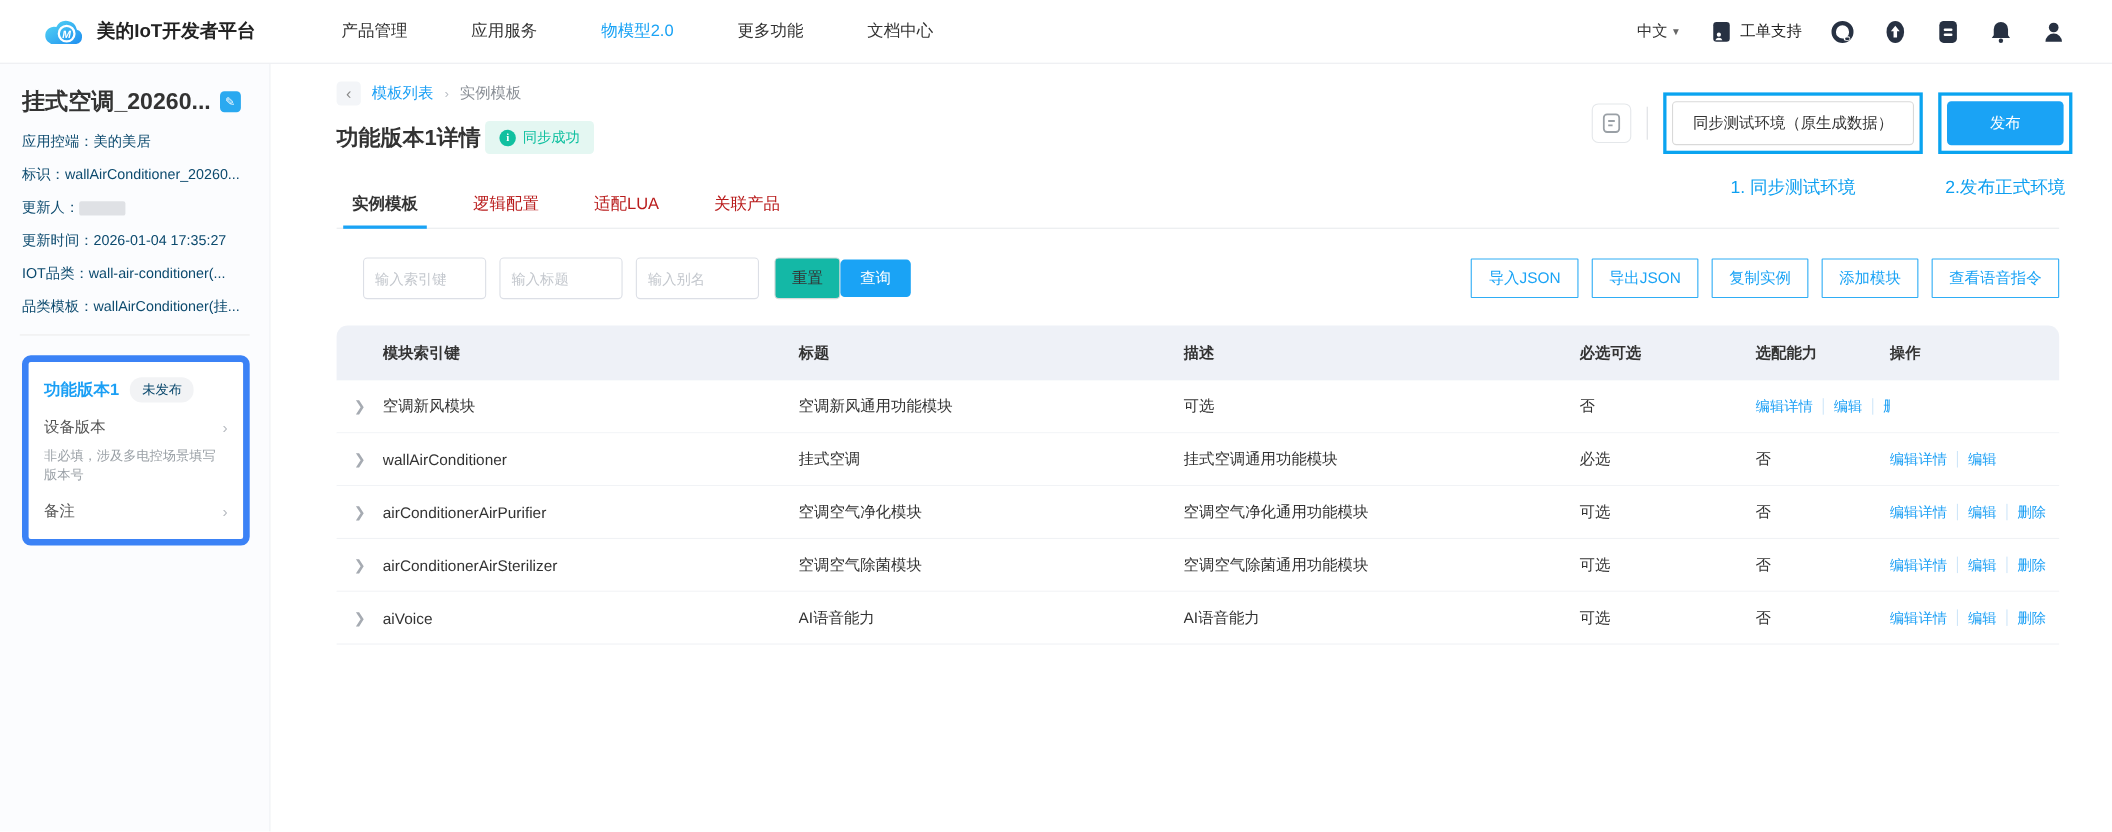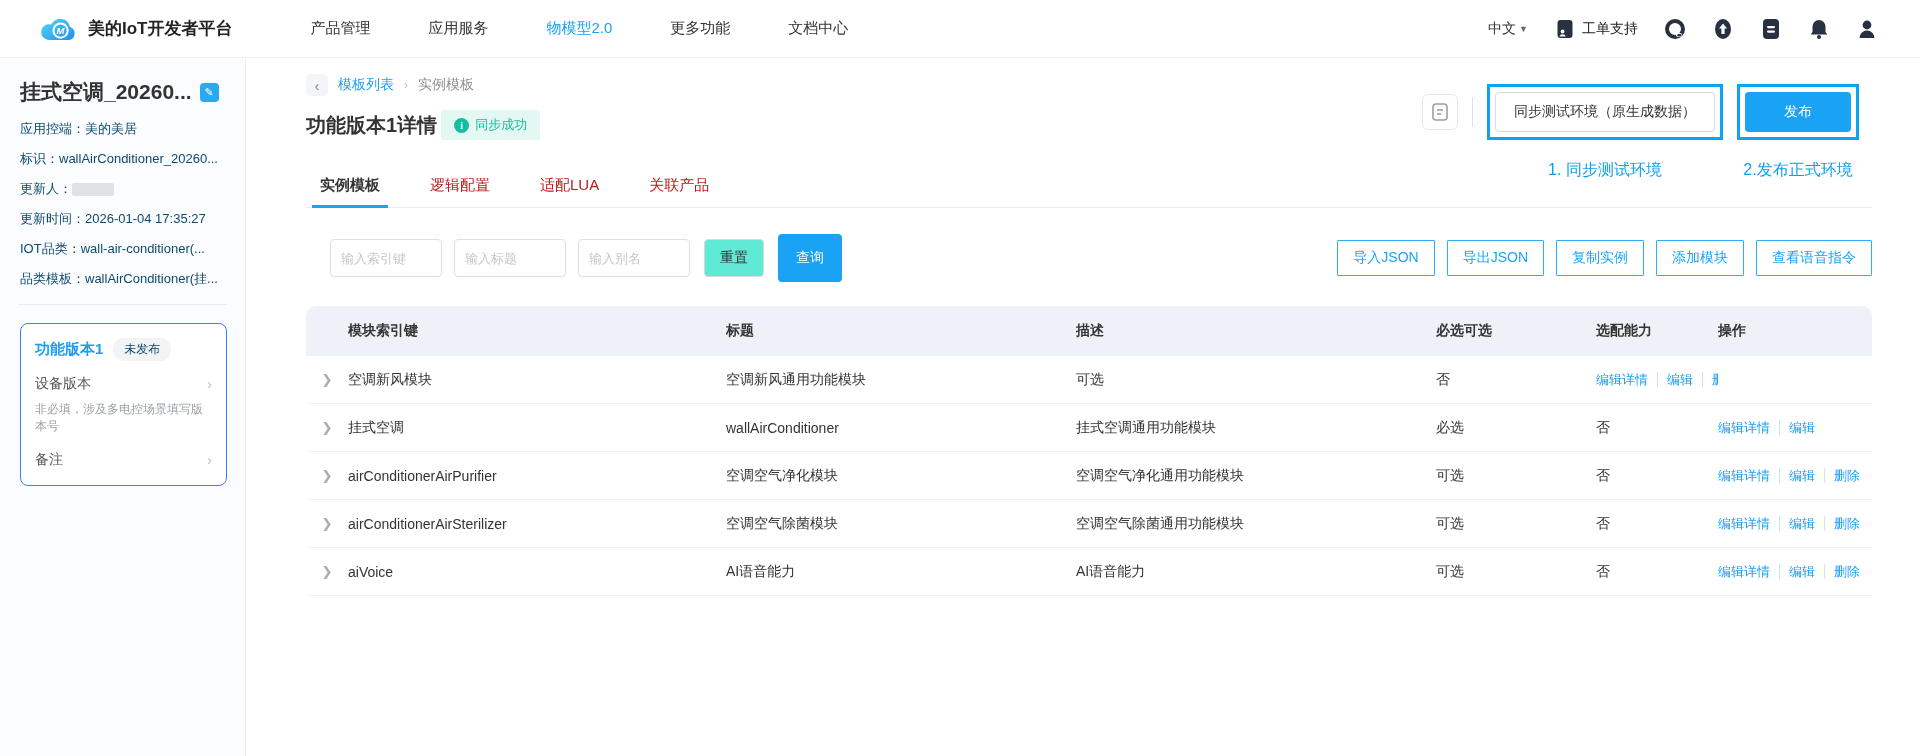--- a/index.html
+++ b/index.html
@@ -27,21 +27,21 @@
 
   
   .sb-title-row { display:flex; align-items:center; gap:8px; margin-bottom:14px; }
   .sb-title { font-size:21px; font-weight:bold; color:#333; white-space:nowrap; overflow:hidden; }
   .sb-edit { width:19px; height:19px; background:#2aa9f0; border-radius:4px; color:#fff; font-size:11px;
     display:inline-flex; align-items:center; justify-content:center; flex-shrink:0; cursor:pointer; }
   .sb-info { font-size:13px; color:#0c4a6e; }
   .sb-info .row { margin-bottom:12px; white-space:nowrap; overflow:hidden; }
   .redacted { display:inline-block; width:42px; height:13px; background:#dfe1e5; border-radius:2px; vertical-align:middle; }
   .sb-divider { border-top:1px solid #ececec; margin:16px 0 18px -2px; }
-  .version-card { border:1px solid #3b82f6; border-radius:8px; padding:14px 14px 16px; background:#fff; }
+  .version-card { border:6px solid #3b82f6; border-radius:8px; padding:14px 14px 16px; background:#fff; }
   .vc-head { display:flex; align-items:center; gap:10px; margin-bottom:14px; }
   .vc-title { color:#1a9ff5; font-size:15px; font-weight:bold; }
   .vc-badge { background:#f2f3f5; color:#0c4a6e; font-size:12px; padding:3px 11px; border-radius:11px; }
   .vc-row { display:flex; align-items:center; justify-content:space-between; font-size:14px; color:#555; cursor:pointer; margin-top:10px; }
   .vc-row .chev { color:#b8bcc2; font-size:14px; }
   .vc-hint { font-size:12px; color:#9aa0a6; margin-top:8px; }
 
   
   .breadcrumb { display:flex; align-items:center; gap:10px; font-size:14px; margin-bottom:14px; }
   .bc-back { width:22px; height:22px; border-radius:4px; background:#f3f5f8; color:#888; display:inline-flex;
@@ -50,21 +50,21 @@
   .bc-sep { color:#b9bdc4; font-size:12px; }
   .bc-current { color:#8a8f96; }
   .title-row { display:flex; align-items:center; gap:4px; }
   .page-title { font-size:20px; font-weight:bold; color:#333; }
   .sync-badge { display:inline-flex; align-items:center; gap:6px; background:#e4f7f2; border-radius:4px;
     padding:6px 13px; font-size:13px; color:#10c0a0; }
   .sync-i { width:15px; height:15px; border-radius:50%; background:#10c0a0; color:#fff; font-size:10px; font-weight:bold;
     display:inline-flex; align-items:center; justify-content:center; font-family:"Liberation Serif",serif; }
 
   
-  .hdr-right { position:absolute; top:26px; right:61px; display:flex; align-items:flex-start; gap:14px; }
+  .hdr-right { position:absolute; top:26px; right:36px; display:flex; align-items:flex-start; gap:14px; }
   .icon-btn { width:36px; height:36px; margin-top:10px; border:1px solid #e4e7ea; border-radius:6px; background:#fff;
     display:inline-flex; align-items:center; justify-content:center; cursor:pointer; }
   .vdiv { width:1px; height:30px; background:#dcdfe3; margin-top:13px; }
   .anno-col { display:flex; flex-direction:column; align-items:center; }
   .anno-box { border:3px solid #0aa4f0; padding:5px; background:#fff; }
   .anno-label { margin-top:20px; color:#0d9ff0; font-size:16px; }
   .btn-plain { height:40px; padding:0 18px; background:#fff; border:1px solid #d9d9d9; border-radius:4px;
     font-size:14px; color:#333; cursor:pointer; font-family:inherit; }
   .btn-primary { height:40px; min-width:106px; padding:0 30px; background:#1aa3f5; border:none; border-radius:4px;
     font-size:14px; color:#fff; cursor:pointer; font-family:inherit; }
@@ -73,24 +73,24 @@
   .tabs { display:flex; gap:46px; margin-top:30px; border-bottom:1px solid #e9ebee; padding-left:12px; }
   .tab { font-size:15px; color:#b91c1c; padding:6px 2px 12px; cursor:pointer; position:relative; }
   .tab.active { color:#333; font-weight:bold; }
   .tab.active::after { content:""; position:absolute; left:-6px; right:-6px; bottom:-1px; height:3px; background:#1aa3f5; }
 
   
   .filter-row { display:flex; align-items:center; margin-top:26px;padding-left:24px; }
   .f-input { width:112px; height:38px; border:1px solid #dcdfe6; border-radius:4px; padding:0 10px;
     font-size:13px; color:#333; margin-right:12px; outline:none; font-family:inherit; }
   .f-input::placeholder { color:#c3c7cd; }
-  .btn-reset { height:38px; width:60px; background:#5eead4; border:1px solid #d9d9d9; border-radius:4px;
+  .btn-reset { height:38px; width:60px; background:#14b8a6; border:1px solid #d9d9d9; border-radius:4px;
     font-size:14px; color:#333; cursor:pointer; margin-left:2px; font-family:inherit; }
-  .btn-search { height:48px; width:64px; background:#1aa3f5; border:none; border-radius:4px;
-    font-size:14px; color:#fff; cursor:pointer; margin-left:14px; font-family:inherit; }
+  .btn-search { height:34px; width:64px; background:#1aa3f5; border:none; border-radius:4px;
+    font-size:14px; color:#fff; cursor:pointer; font-family:inherit; }
   .toolbar { margin-left:auto; display:flex; gap:12px; }
   .btn-outline { height:36px; padding:0 15px; background:#fff; border:1px solid #2fadf5; border-radius:1px;
     font-size:14px; color:#1aa3f5; cursor:pointer; font-family:inherit; }
 
   
   .table { margin-top:24px; }
   .t-head, .t-row { display:grid; grid-template-columns:42px 378px 350px 360px 160px 122px 1fr; align-items:center; }
   .t-head { background:#eef1f7; height:50px; border-radius:10px 10px 0 0; font-size:14px; color:#333; font-weight:bold; }
   .t-row { height:48px; border-bottom:1px solid #f0f2f5; font-size:14px; color:#333; background:#fff; }
   .t-cell { padding-right:10px; white-space:nowrap; overflow:hidden; }
@@ -284,22 +284,22 @@
         <span class="expand">❯</span>
         <span class="t-cell">空调新风模块</span>
         <span class="t-cell">空调新风通用功能模块</span>
         <span class="t-cell">可选</span>
         <span class="t-cell">否</span>
         <span class="t-cell ops"><a>编辑详情</a><a>编辑</a><a>删除</a></span>
       </div>
 
       <div class="t-row">
         <span class="expand">❯</span>
+        <span class="t-cell">wallAirConditioner</span>
         <span class="t-cell">挂式空调</span>
-        <span class="t-cell">wallAirConditioner</span>
         <span class="t-cell">挂式空调通用功能模块</span>
         <span class="t-cell">必选</span>
         <span class="t-cell">否</span>
         <span class="t-cell ops"><a>编辑详情</a><a>编辑</a></span>
       </div>
 
       <div class="t-row">
         <span class="expand">❯</span>
         <span class="t-cell">airConditionerAirPurifier</span>
         <span class="t-cell">空调空气净化模块</span>

